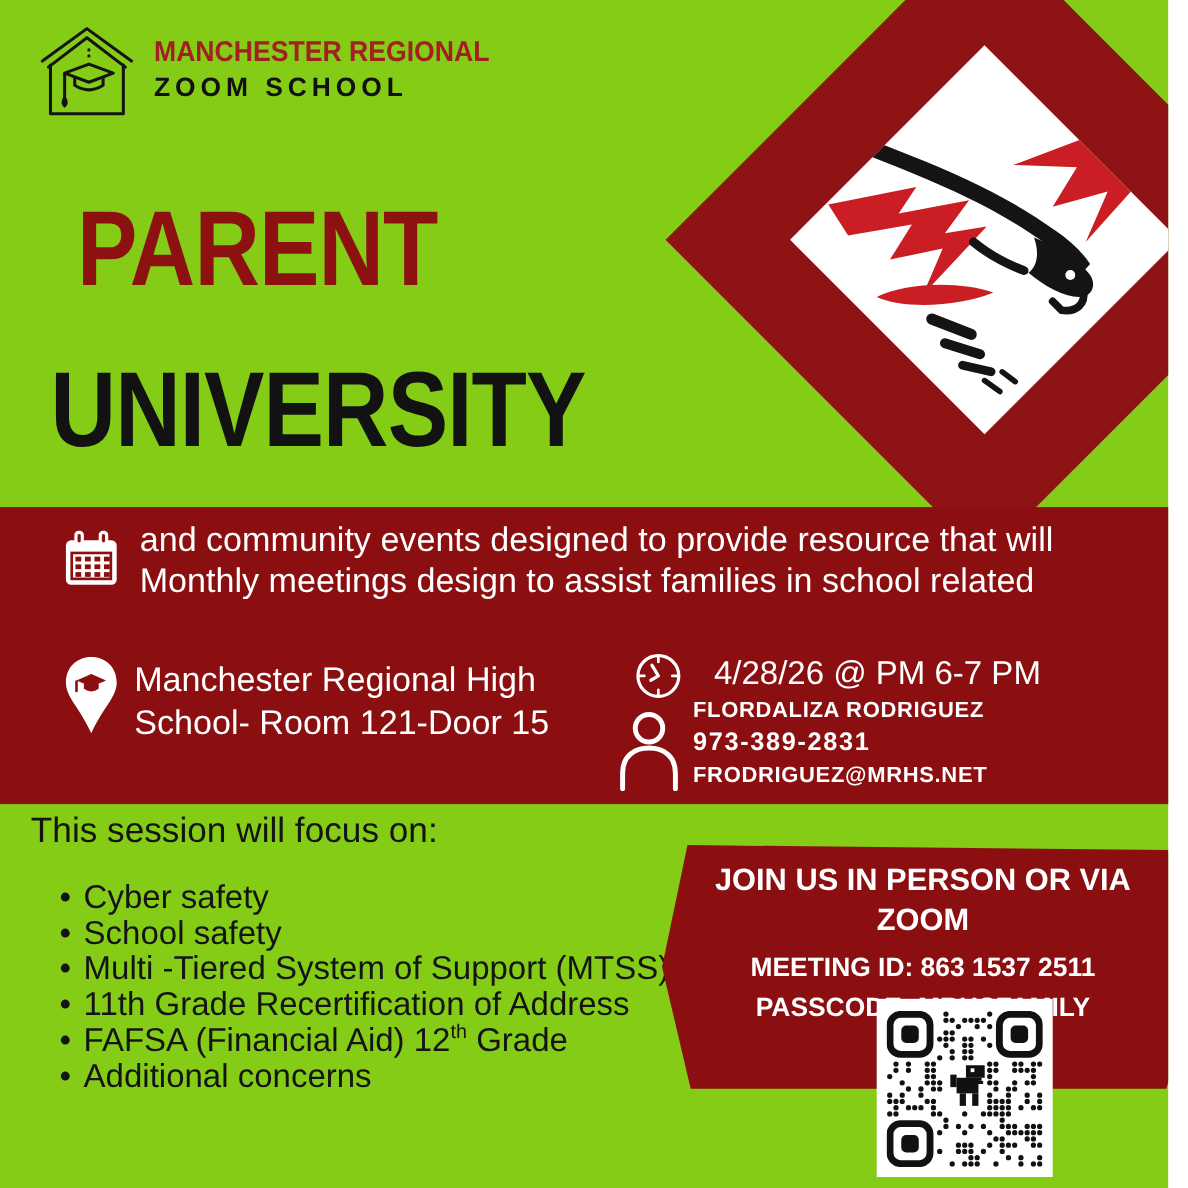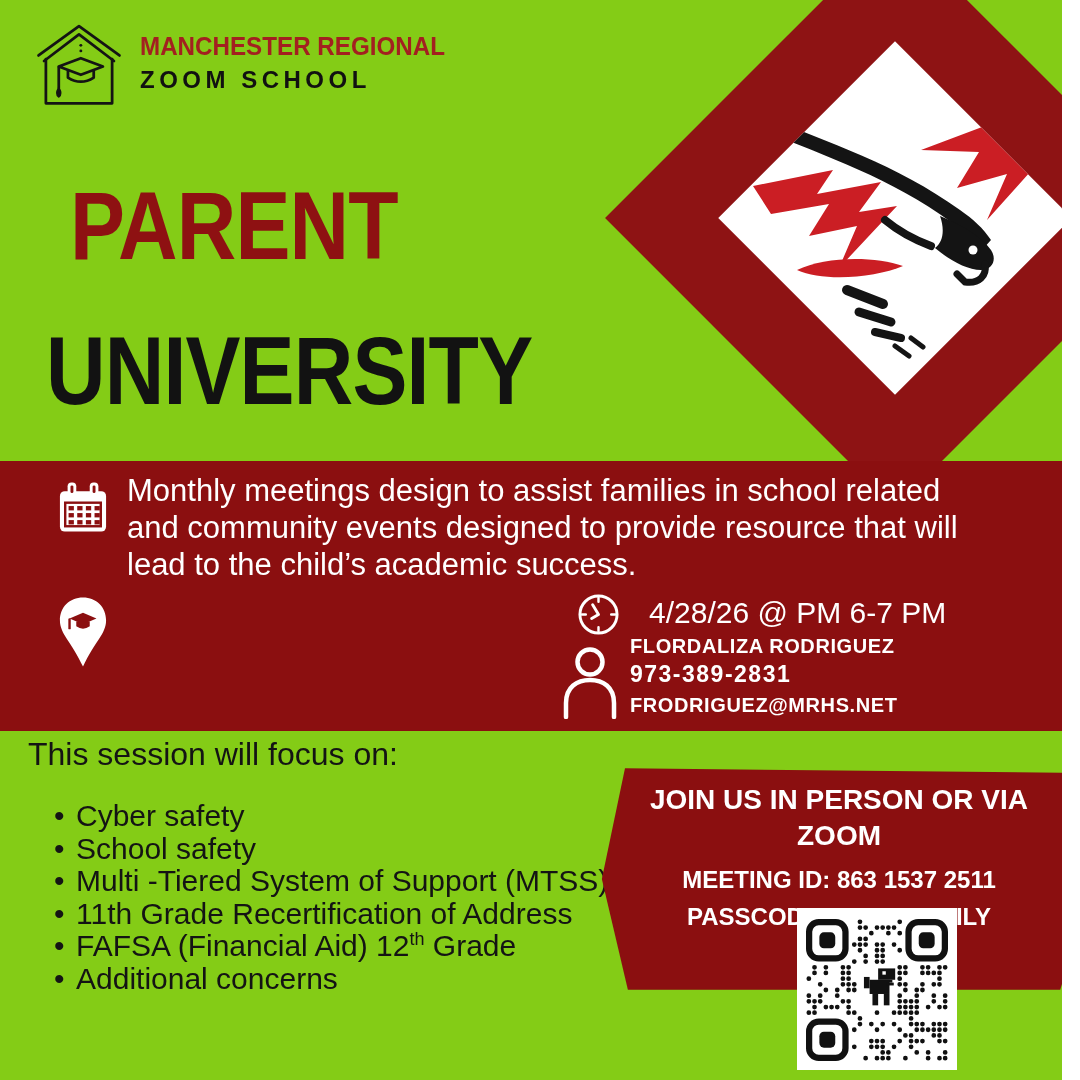--- a/index.html
+++ b/index.html
@@ -125,31 +125,34 @@
           <rect x="20" y="32.8" width="5.5" height="4.5"></rect>
           <rect x="29" y="32.8" width="5.5" height="4.5"></rect>
           <rect x="38" y="32.8" width="5.5" height="4.5"></rect>
         <rect x="11" y="40.1" width="5.5" height="4.5"></rect>
           <rect x="20" y="40.1" width="5.5" height="4.5"></rect>
           <rect x="29" y="40.1" width="5.5" height="4.5"></rect>
           <rect x="38" y="40.1" width="5.5" height="4.5"></rect>
       </g>
     </svg>
     <div class="band-desc">
+      <div>and community events designed to provide resource that will</div>
       <div>Monthly meetings design to assist families in school related</div>
-      <div>and community events designed to provide resource that will</div>
-      <div>lead to the child’s academic success.</div>
     </div>
 
     <svg class="pin-icon" viewBox="0 0 52 76">
       <path d="M26,2 C12,2 2,12 2,26 C2,40 14,48 26,74 C38,48 50,40 50,26 C50,12 40,2 26,2 Z" fill="#fff"></path>
       <path d="M12,24 L26,18 L40,24 L26,30 Z" fill="#8B0F10"></path>
       <path d="M19,27 V32 Q26,37 33,32 V27" fill="#8B0F10"></path>
       <path d="M12,25 V34" stroke="#8B0F10" stroke-width="2.5" stroke-linecap="round" fill="none"></path>
     </svg>
+    <div class="band-loc">
+      <div>Manchester Regional High</div>
+      <div>School- Room 121-Door 15</div>
+    </div>
 
     <svg class="clock-icon" viewBox="0 0 44 44" fill="none" stroke="#fff" stroke-linecap="round">
       <circle cx="22" cy="22" r="19" stroke-width="3"></circle>
       <path d="M22,5 v4 M22,35 v4 M5,22 h4 M35,22 h4" stroke-width="2.5"></path>
       <path d="M22,22 L16,12 M22,22 L15,26" stroke-width="3"></path>
     </svg>
     <div class="band-datetime">4/28/26 @ PM 6-7 PM</div>
     <div class="band-name">FLORDALIZA RODRIGUEZ</div>
 
     <svg class="person-icon" viewBox="0 0 56 74" fill="none" stroke="#fff" stroke-width="4.5" stroke-linecap="round">

